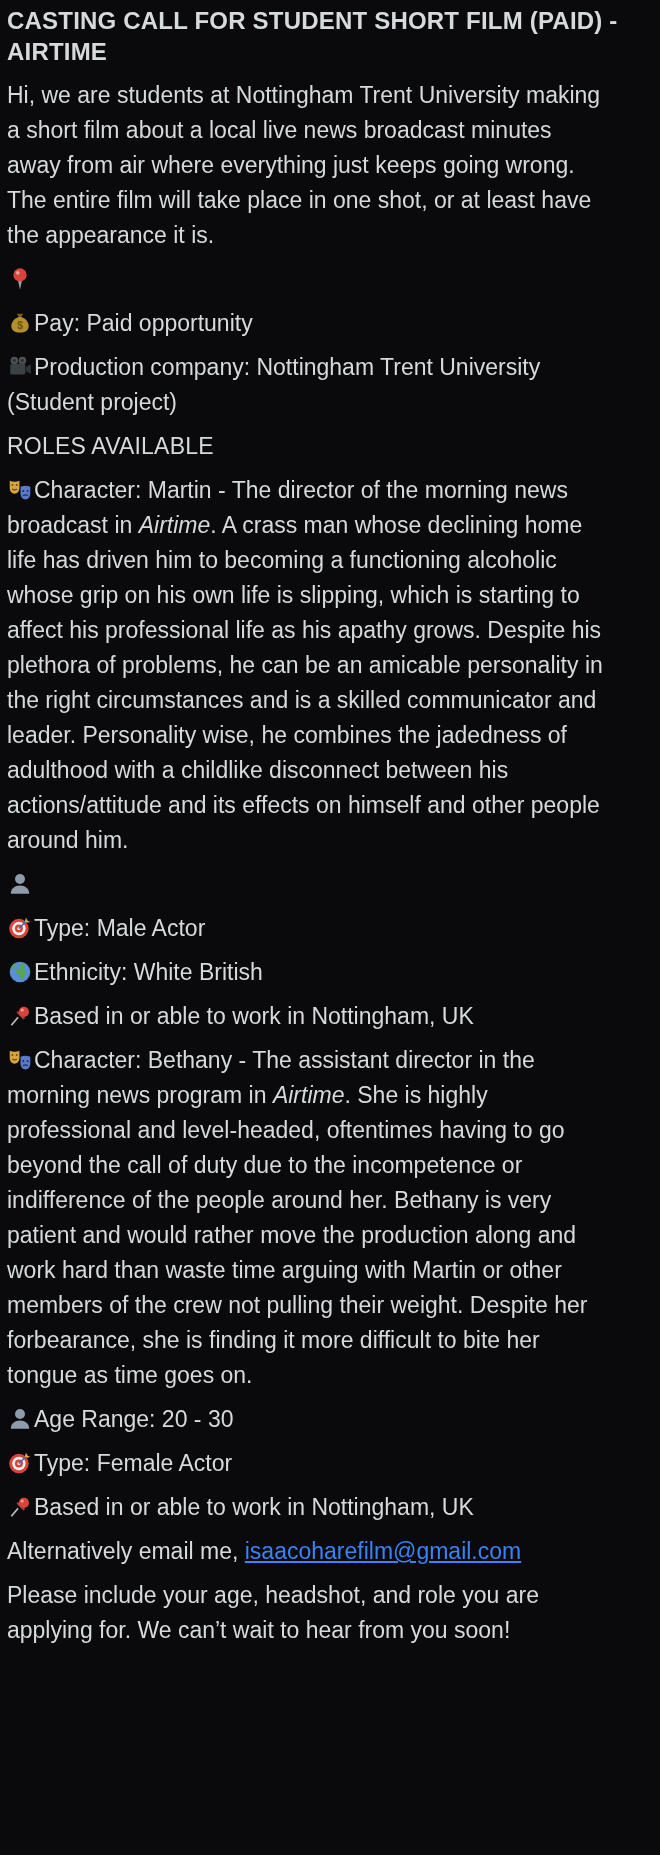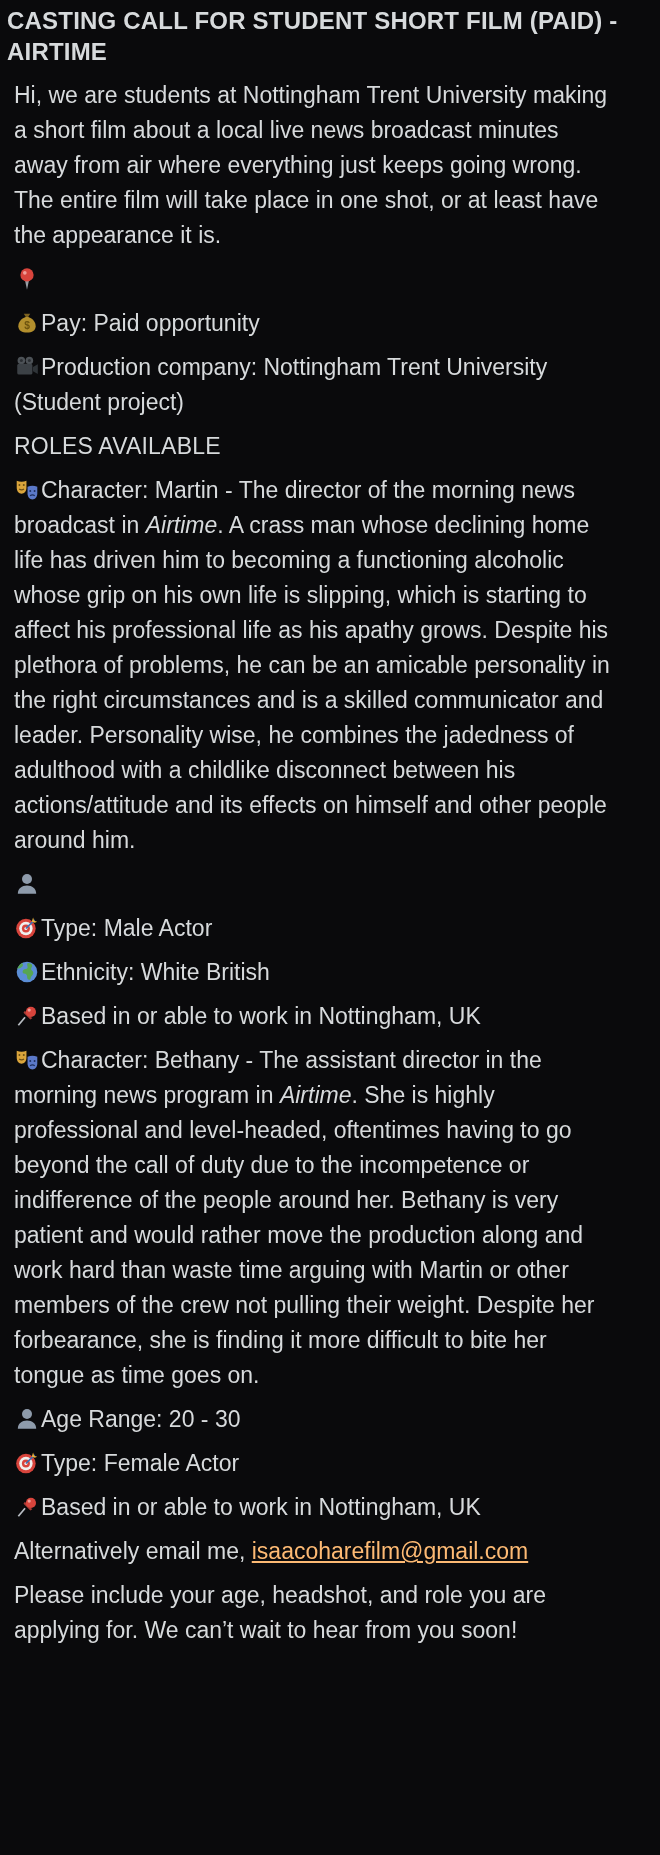--- a/index.html
+++ b/index.html
@@ -15,26 +15,26 @@
     font-weight: 400;
   }
   h1.title {
     font-size: 24px;
     line-height: 31px;
     font-weight: 700;
     letter-spacing: 0.2px;
     margin: 0 0 11px 0;
     color: #d7dadc;
   }
-  p { margin: 9px 7px; max-width: 601px; }
+  p { margin: 9px 0; max-width: 601px; }
   p.caps { letter-spacing: 0.2px; }
   .ic { display: inline-block; vertical-align: -5px; margin-right: 1px; }
   .ic svg { width: 26px; height: 26px; display: block; }
   em { }
-  a.email { color: #fdba74; text-decoration: underline; cursor: pointer; }
+  a.email { color: #3b82f6; text-decoration: underline; cursor: pointer; }
 </style>
 </head>
 <body>
 
 <div class="post">
 
   <h1 class="title">CASTING CALL FOR STUDENT SHORT FILM (PAID) - AIRTIME</h1>
 
   <p>Hi, we are students at Nottingham Trent University making a short film about a local live news broadcast minutes away from air where everything just keeps going wrong. The entire film will take place in one shot, or at least have the appearance it is.</p>
 

